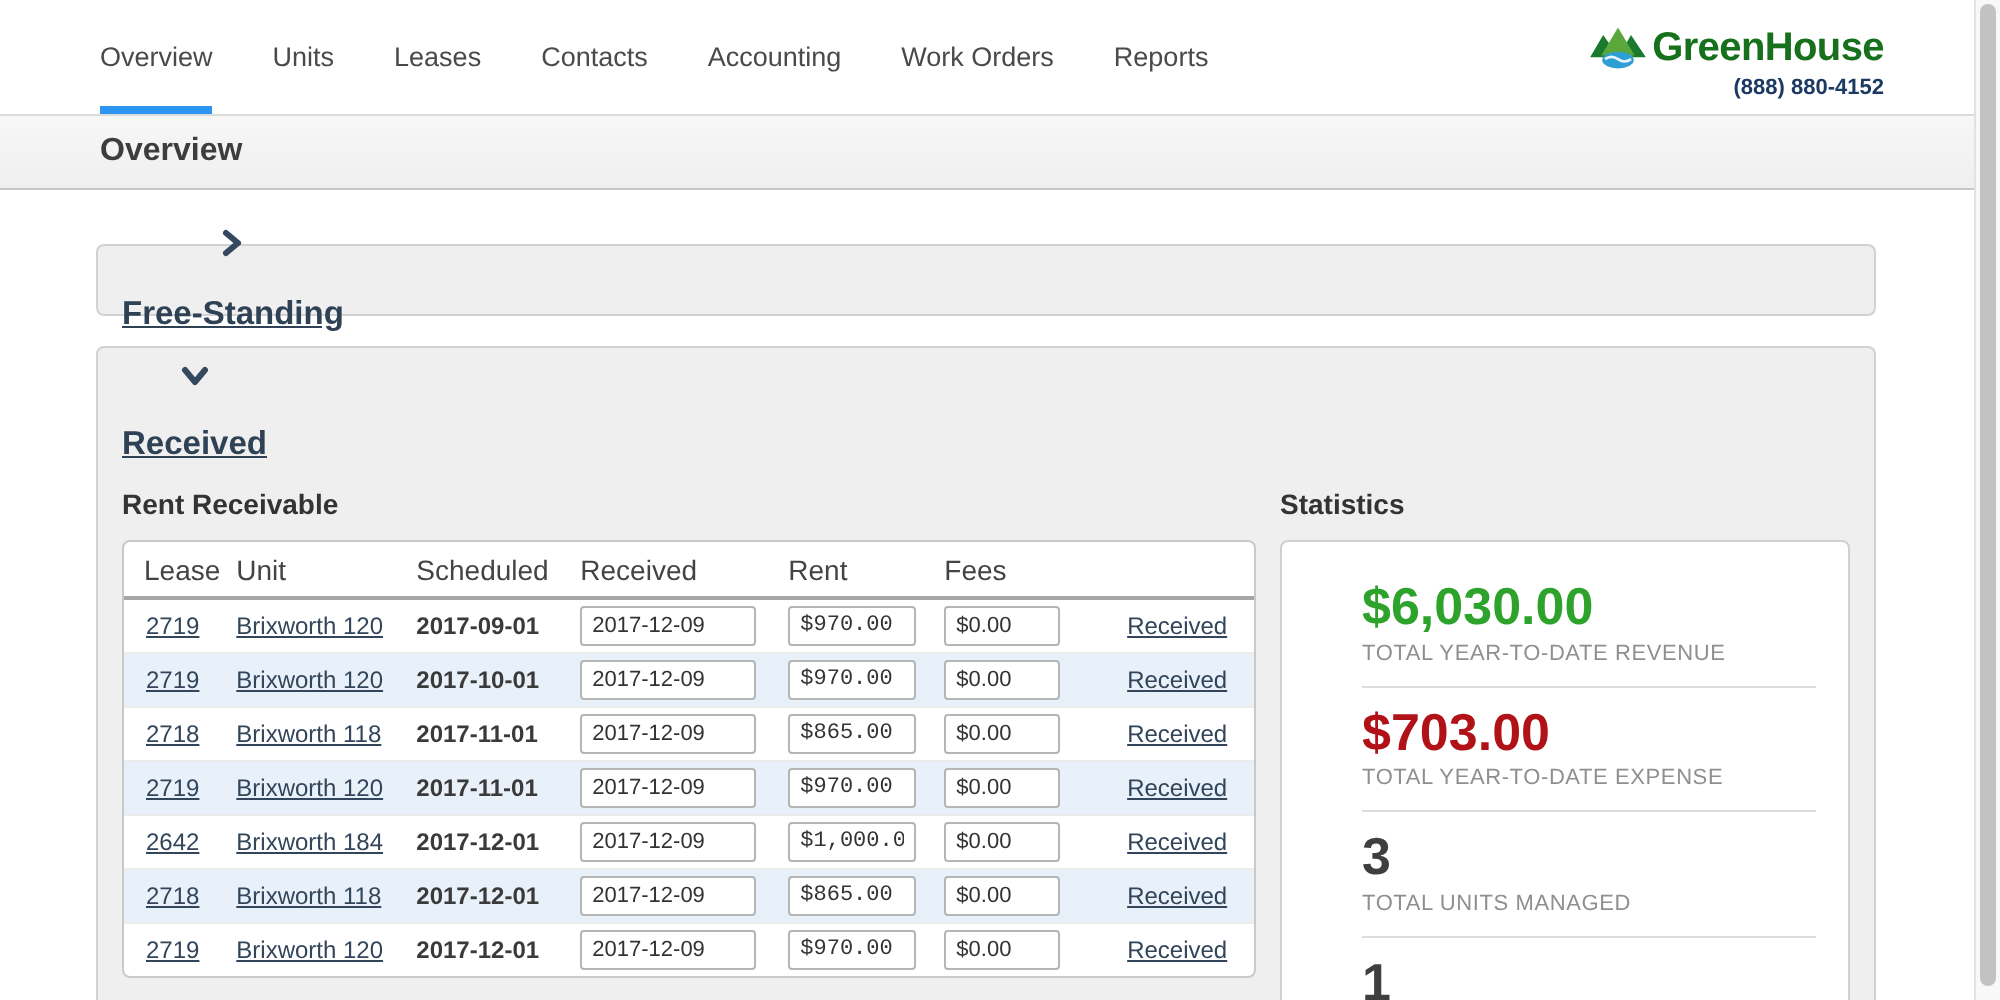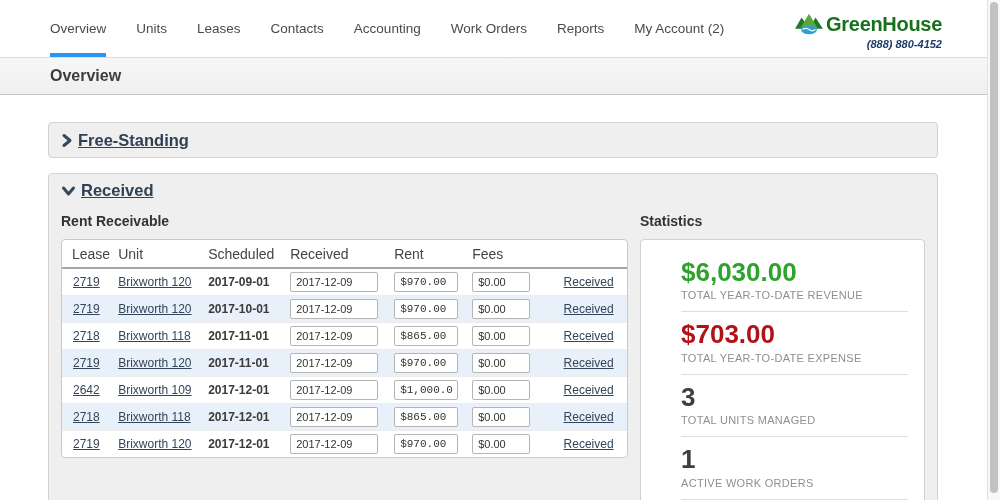--- a/index.html
+++ b/index.html
@@ -8,32 +8,32 @@
   .viewport { position:relative; width:1000px; height:500px; overflow:hidden; background:#fff; }
 
   
   .nav { display:flex; align-items:stretch; height:57px; padding-left:50px; background:#fff; }
   .nav-items { display:flex; align-items:stretch; gap:30px; }
   .nav-item { position:relative; display:flex; align-items:center; font-size:13.5px; color:#4a4a4a; cursor:pointer; white-space:nowrap; }
   .nav-item.active::after { content:""; position:absolute; left:0; right:0; bottom:0; height:4px; background:#2b96f0; }
   .brand { margin-left:auto; margin-right:58px; display:flex; flex-direction:column; align-items:flex-end; justify-content:center; padding-top:4px; }
   .brand-row { display:flex; align-items:center; gap:0; }
   .brand-name { font-size:20px; font-weight:800; color:#17701c; letter-spacing:-0.3px; }
-  .brand-phone { font-size:11px; font-weight:600; color:#1c3a63; margin-top:1px;font-style:italic; }
+  .brand-phone { font-size:11px; font-weight:600; color:#1c3a63; margin-top:1px; }
 
   
   .title-band { height:38px; background:linear-gradient(#f7f7f7,#efefef); border-top:1px solid #dcdcdc; border-bottom:1px solid #c6c6c6; display:flex; align-items:center; padding-left:50px; }
   .title-band h1 { font-size:16px; font-weight:700; color:#3d3d3d; }
 
   
   .main { padding:27px 62px 0 48px; }
   .section-box { background:#efefef; border:1px solid #d2d2d2; border-radius:4px; padding:7px 12px; }
   .section-box.collapsed { margin-bottom:15px; height:36px; display:flex; align-items:center; }
   .section-box.expanded { height:360px; }
-  .section-title { display:inline-flex; align-items:center; gap:5px; font-size:16.5px; font-weight:700; color:#2f4154; text-decoration:underline; cursor:pointer; }
+  .section-title { display:inline-flex; align-items:center; gap:19px; font-size:16.5px; font-weight:700; color:#2f4154; text-decoration:underline; cursor:pointer;flex-direction:column; }
   .chev { display:inline-flex; align-items:center; }
 
   .section-body { display:flex; gap:12px; margin-top:10px; }
   .col-left { width:567px; flex:none; }
   .col-right { flex:1; }
   .panel-heading { font-size:14px; font-weight:700; color:#333; margin:2px 0 10px 0; }
 
   
   .table-card { background:#fff; border:1px solid #c9c9c9; border-radius:4px; overflow:hidden; }
   table { width:100%; border-collapse:collapse; font-size:12px; }
@@ -70,21 +70,20 @@
 
   <header class="nav">
     <div class="nav-items" id="nav-items">
         <a class="nav-item active">Overview</a>
         <a class="nav-item">Units</a>
         <a class="nav-item">Leases</a>
         <a class="nav-item">Contacts</a>
         <a class="nav-item">Accounting</a>
         <a class="nav-item">Work Orders</a>
         <a class="nav-item">Reports</a>
-        <a class="nav-item">My Account (2)</a>
       </div>
     <div class="brand">
       <div class="brand-row">
         <span class="chev">
           <svg width="34" height="26" viewBox="0 0 36 28">
             <path d="M3 19 L10 7 L15 14 L11 19 Z" fill="#1b7a2e"></path>
             <path d="M21 14 L25 7 L33 19 L26 19 Z" fill="#1b7a2e"></path>
             <path d="M9 18 L18 3 L27 18 Z" fill="#5aa83c"></path>
             <ellipse cx="18" cy="20.5" rx="8.5" ry="4.5" fill="#2e9fd4"></ellipse>
             <path d="M11 20 q3.5 -2.5 7 0 q3.5 2.5 7 0" stroke="#eaf6fd" stroke-width="1.4" fill="none"></path>
@@ -185,21 +184,21 @@
     <td><a class="tlink">Brixworth 120</a></td>
     <td><span class="sched">2017-11-01</span></td>
     <td><input class="cell-input recv" value="2017-12-09" style=""></td>
     <td><input class="cell-input rent" value="$970.00" style=""></td>
     <td><input class="cell-input fees" value="$0.00" style=""></td>
     <td class="act"><a class="tlink">Received</a></td>
   </tr>
 
   <tr>
     <td><a class="tlink">2642</a></td>
-    <td><a class="tlink">Brixworth 109</a></td>
+    <td><a class="tlink">Brixworth 184</a></td>
     <td><span class="sched">2017-12-01</span></td>
     <td><input class="cell-input recv" value="2017-12-09" style=""></td>
     <td><input class="cell-input rent" value="$1,000.00" style=""></td>
     <td><input class="cell-input fees" value="$0.00" style=""></td>
     <td class="act"><a class="tlink">Received</a></td>
   </tr>
 
   <tr>
     <td><a class="tlink">2718</a></td>
     <td><a class="tlink">Brixworth 118</a></td>

